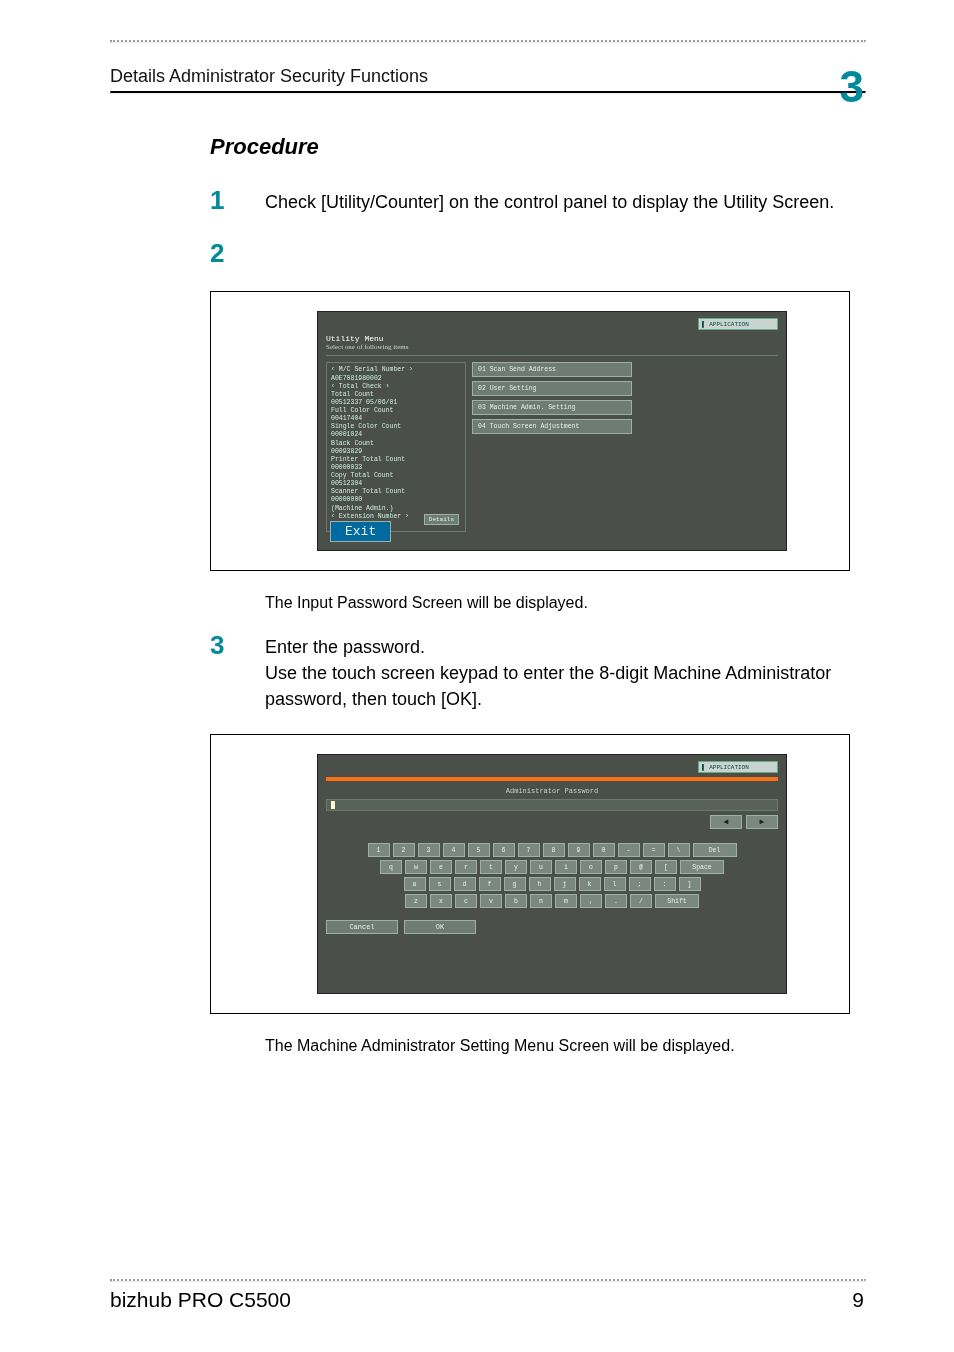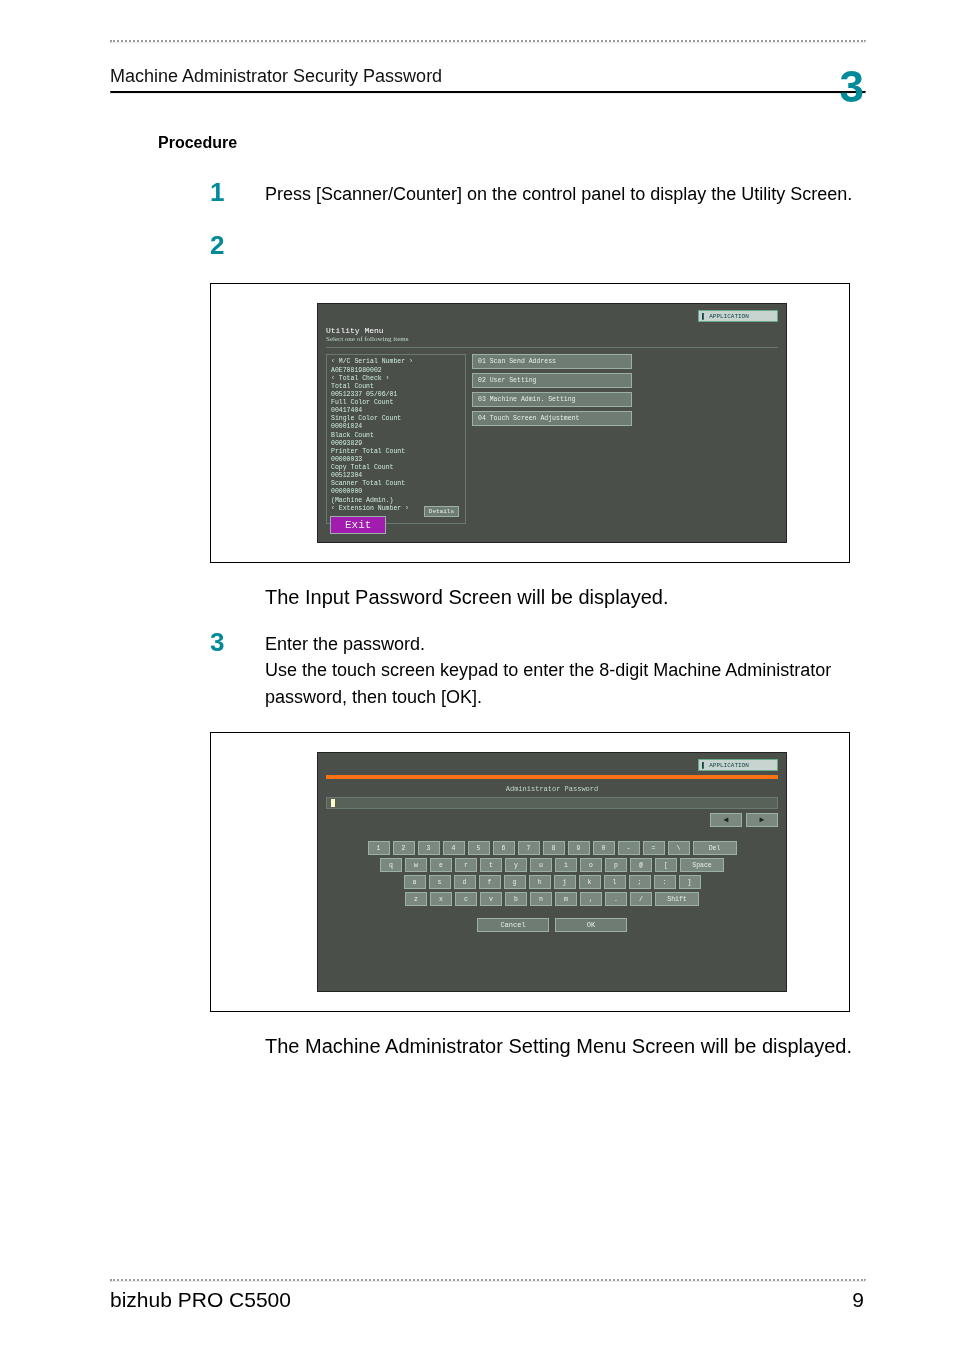--- a/index.html
+++ b/index.html
@@ -41,23 +41,24 @@
     top: 22px;
   }
   .header-underline {
     border-top: 2px solid #000;
     width: 100%;
     margin-top: 0;
     margin-bottom: 40px;
   }
 
   .section-title {
-    font-size: 16px;
+    font-size: 22px;
     font-weight: bold;
-    margin: 30px 0 25px 48px;
+    margin: 30px 0 25px 100px;
+    font-style: italic;
   }
 
   .step {
     display: flex;
     align-items: flex-start;
     margin: 0 0 22px 100px;
   }
   .step-num {
     font-size: 26px;
     font-weight: bold;
@@ -66,21 +67,21 @@
     flex: 0 0 55px;
     line-height: 1.2;
   }
   .step-text {
     font-size: 18px;
     line-height: 1.45;
     padding-top: 4px;
   }
 
   .body-text {
-    font-size: 20px;
+    font-size: 16px;
     line-height: 1.45;
     margin: 15px 0 15px 155px;
   }
 
   
   .mock-frame {
     border: 1px solid #000;
     margin: 10px 0 20px 100px;
     width: 640px;
     height: 280px;
@@ -169,24 +170,24 @@
     color: #e6efe9;
     font-size: 6.5px;
     padding: 3px 5px;
     width: 160px;
     box-sizing: border-box;
   }
   .exit-btn {
     position: absolute;
     left: 12px;
     bottom: 8px;
-    background: #a21caf;
+    background: #0369a1;
     border: 1px solid #9bb1a6;
     color: #e6efe9;
-    font-size: 11px;
+    font-size: 13px;
     padding: 2px 14px;
   }
 
   
   .pw-title {
     color: #fff;
     font-size: 8px;
     border-bottom: 1px solid #6a7a72;
     padding: 2px 0 8px 0;
     margin-bottom: 14px;
@@ -252,21 +253,21 @@
     height: 14px;
     font-size: 6.5px;
     color: #e6efe9;
     text-align: center;
     line-height: 13px;
     box-sizing: border-box;
   }
   .key.wide { width: 44px; }
   .pw-footer {
     display: flex;
-    justify-content: center;
+    justify-content: flex-start;
     gap: 6px;
     margin-top: 12px;
   }
   .pw-footer .fbtn {
     border: 1px solid #9bb1a6;
     background: #6e7c74;
     color: #e6efe9;
     font-size: 7px;
     padding: 2px 0;
     width: 70px;
@@ -287,30 +288,30 @@
     margin-top: 6px;
   }
 </style>
 </head>
 <body>
 
 <div class="page">
 
   <hr class="dotted-line">
   <div class="header-row">
-    <span class="header-text">Machine Administrator Security Password</span>
+    <span class="header-text">Details Administrator Security Functions</span>
     <span class="chapter-num">3</span>
   </div>
   <hr class="header-underline">
 
   <div class="section-title">Procedure</div>
 
   <div class="step">
     <div class="step-num">1</div>
-    <div class="step-text">Press [Scanner/Counter] on the control panel to display the Utility Screen.</div>
+    <div class="step-text">Check [Utility/Counter] on the control panel to display the Utility Screen.</div>
   </div>
 
   <div class="step">
     <div class="step-num">2</div>
   </div>
 
   <div class="mock-frame">
     <div class="lcd">
       <div class="lcd-top">
         <div class="lcd-tab">▌ APPLICATION</div>

